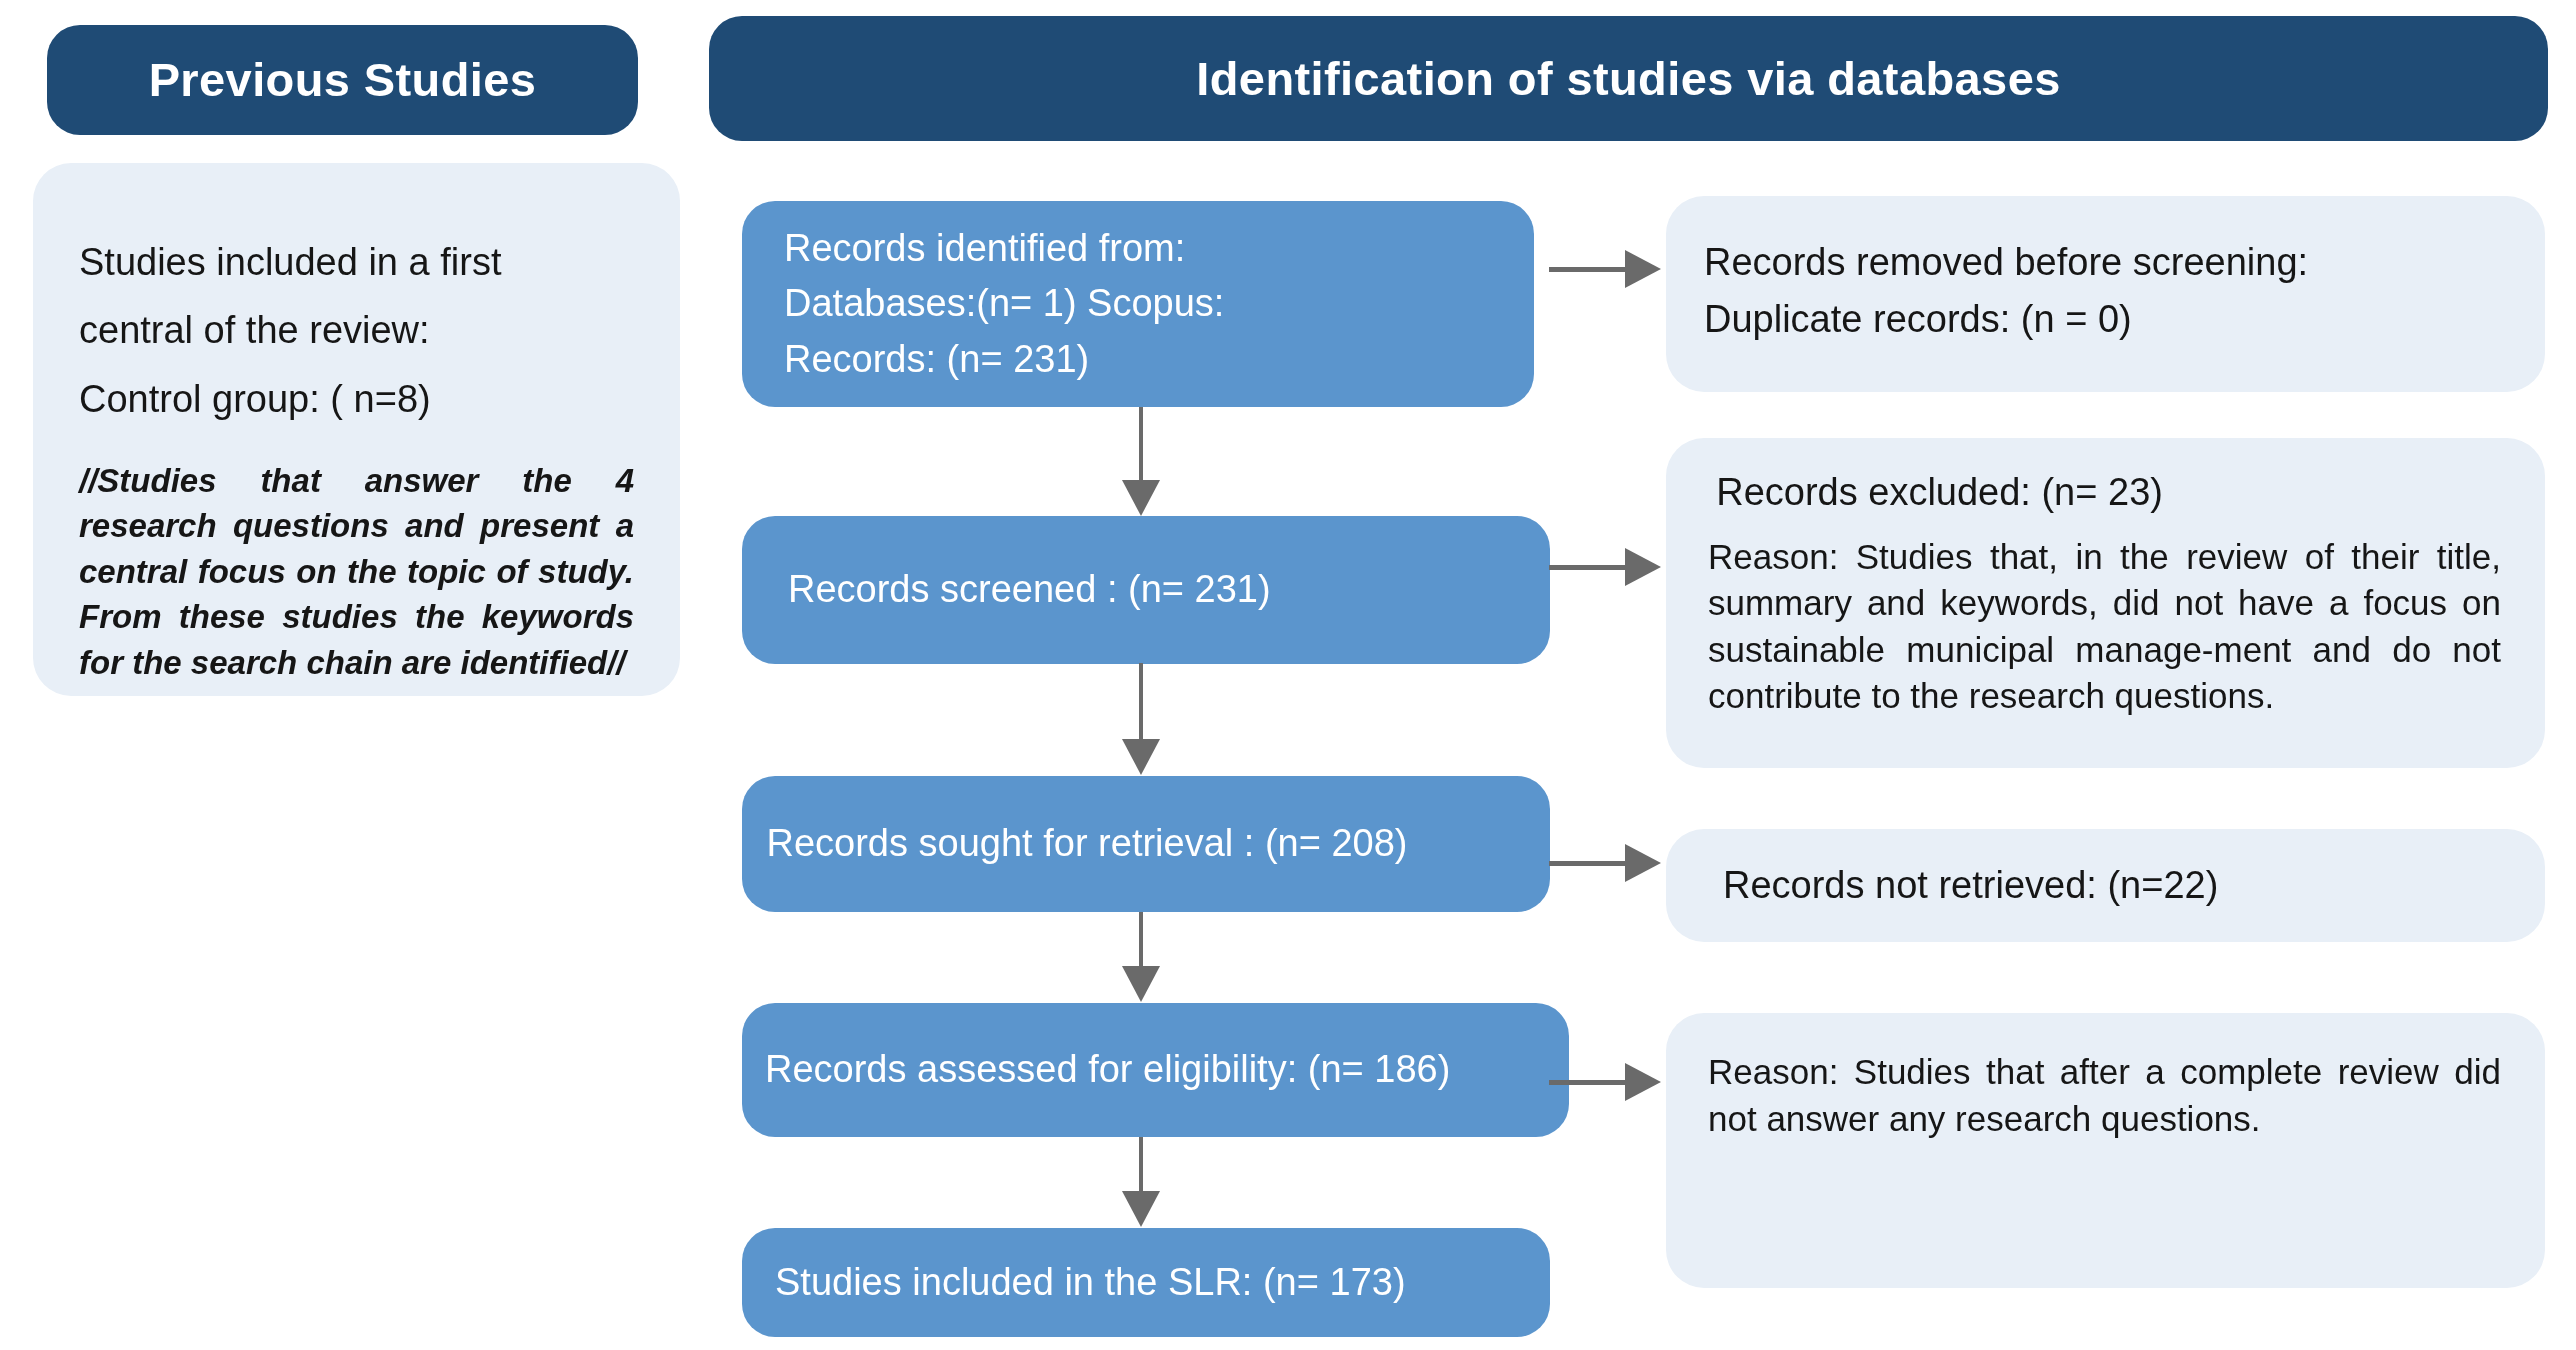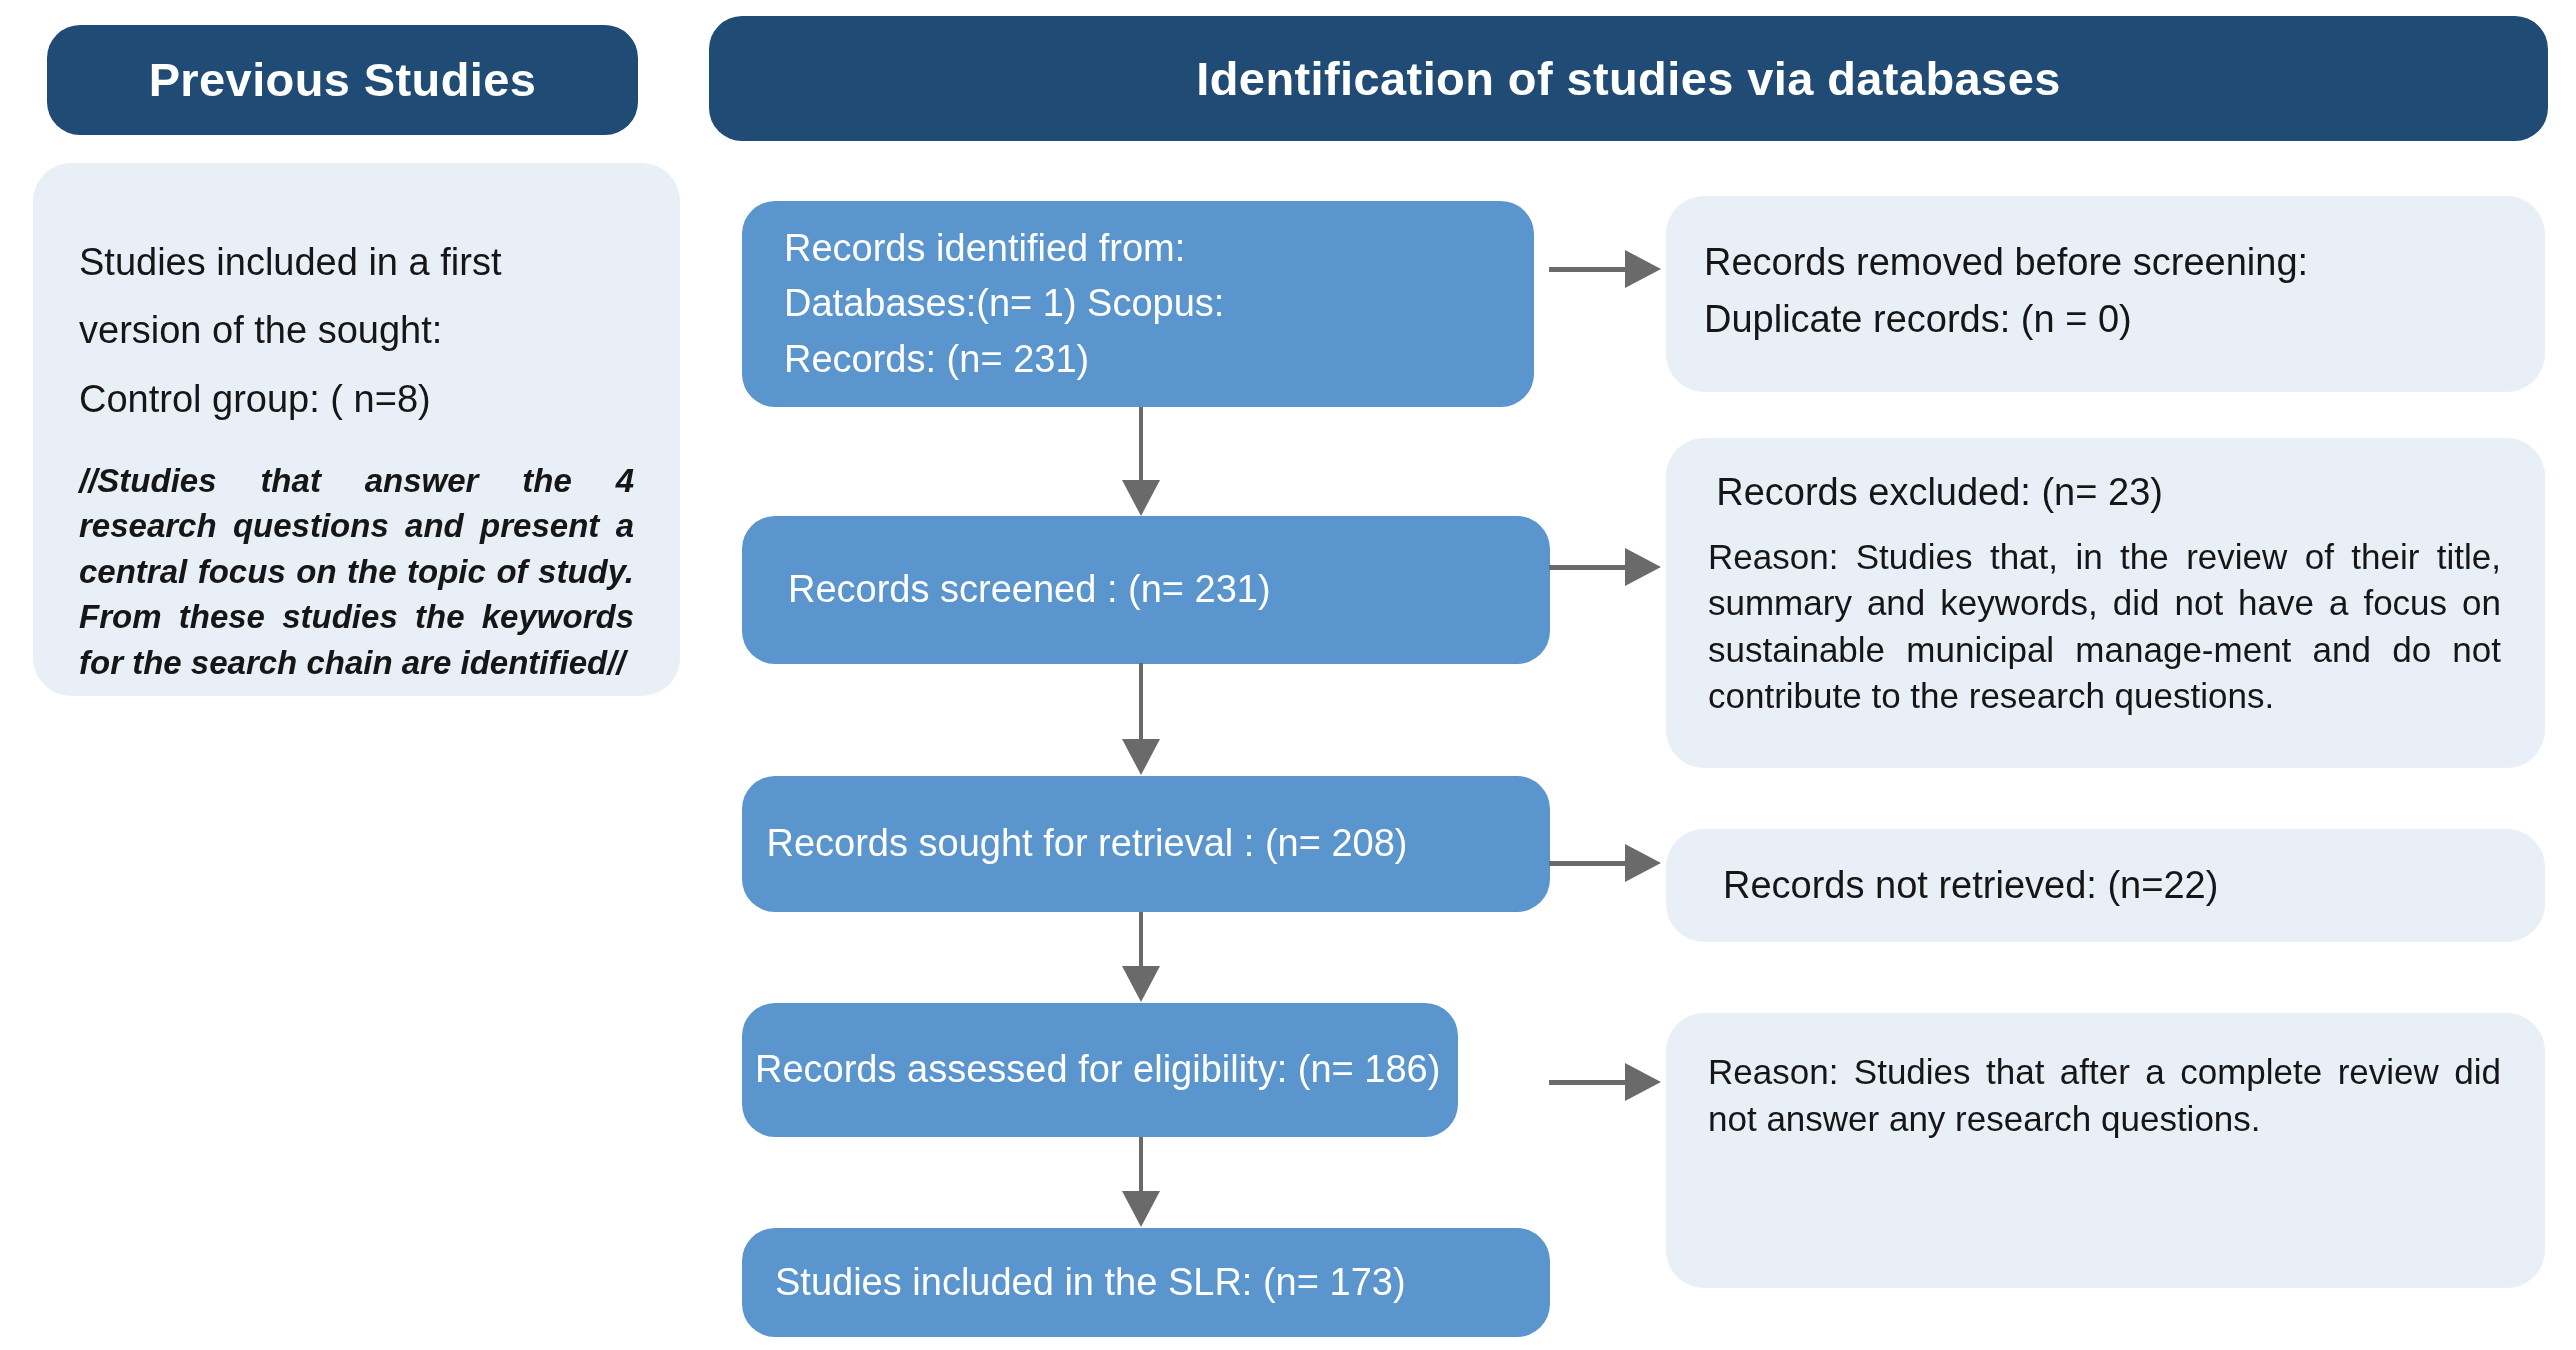--- a/index.html
+++ b/index.html
@@ -30,21 +30,21 @@
 
   
   .flowbox {
     position:absolute; background:#5B95CD; color:#ffffff; border-radius:33px;
     display:flex; flex-direction:column; justify-content:center;
     box-sizing:border-box; font-size:38px; line-height:1.45;
   }
   #fb1 { left:742px; top:201px;  width:792px; height:206px; padding-left:42px; }
   #fb2 { left:742px; top:516px;  width:808px; height:148px; padding-left:46px; }
   #fb3 { left:742px; top:776px;  width:808px; height:136px; padding-left:24.5px; }
-  #fb4 { left:742px; top:1003px; width:716px; height:134px; padding-left:13px; }
+  #fb4 { left:742px; top:1003px; width:827px; height:134px; padding-left:23px; }
   #fb5 { left:742px; top:1228px; width:808px; height:109px; padding-left:33px; }
   .flowbox .line { white-space:nowrap; }
 
   
   .sidebox {
     position:absolute; background:#E8EFF7; border-radius:38px; color:#161616;
     box-sizing:border-box;
   }
   #sb1 { left:1666px; top:196px;  width:879px; height:196px; padding:38px 33px 0 38px; }
   #sb1 .sb-title, #sb1 .sb-plain { font-size:38px; line-height:1.5; }
@@ -85,21 +85,21 @@
 
   <div class="hdr" id="hdr-prev">
     <span>Previous Studies</span>
   </div>
   <div class="hdr" id="hdr-ident">
     <span>Identification of studies via databases</span>
   </div>
 
   <div class="leftbox">
     <div class="sumline">Studies included in a first</div>
-    <div class="sumline">version of the sought:</div>
+    <div class="sumline">central of the review:</div>
     <div class="sumline">Control group: ( n=8)</div>
     <div class="note">//Studies that answer the 4 research questions and present a central focus on the topic of study. From these studies the keywords for the search chain are identified//</div>
   </div>
 
   <div class="flowbox" id="fb1">
     <div class="line">Records identified from:</div>
     <div class="line">Databases:(n= 1) Scopus:</div>
     <div class="line">Records: (n= 231)</div>
   </div>
   <div class="flowbox" id="fb2">

